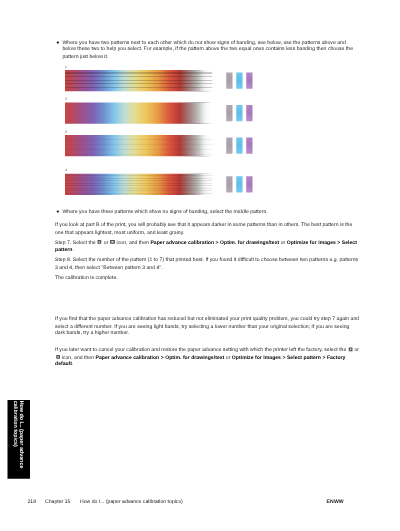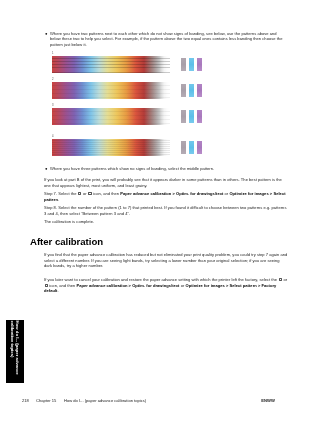--- a/index.html
+++ b/index.html
@@ -303,21 +303,20 @@
     <span>or</span>
     <b>Optimize for images</b>
     <b>&gt;</b>
     <b>Select pattern</b><span>.</span>
   </div>
 
   <div class="para" style="left:44px; top:205px; width:244px;">Step 8. Select the number of the pattern (1 to 7) that printed best. If you found it difficult to choose between two patterns e.g. patterns 3 and 4, then select "Between pattern 3 and 4".</div>
 
   <div class="para" style="left:44px; top:219px; width:244px;">The calibration is complete.</div>
 
-  <div class="heading">After calibration</div>
 
   <div class="para" style="left:44px; top:252px; width:244px;">If you find that the paper advance calibration has reduced but not eliminated your print quality problem, you could try step 7 again and select a different number. If you are seeing light bands, try selecting a lower number than your original selection; if you are seeing dark bands, try a higher number.</div>
 
   <div class="para" style="left:44px; top:277px; width:244px;">
     <span>If you later want to cancel your calibration and restore the paper advance setting with which the printer left the factory, select the</span>
     <span class="icon-glyph"></span>
     <span>or</span>
     <span class="icon-glyph i2"></span>
     <span>icon, and then</span>
     <b>Paper advance calibration</b>

